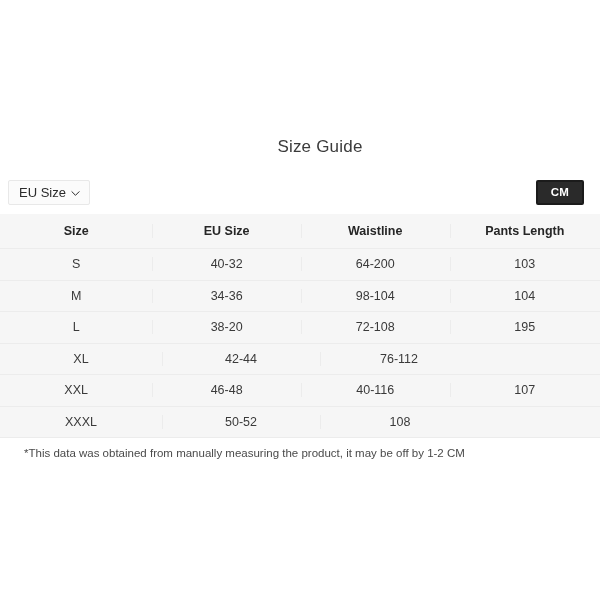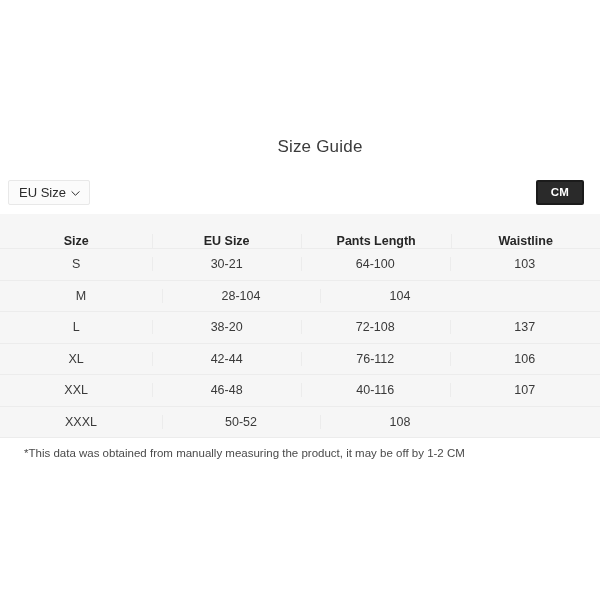--- a/index.html
+++ b/index.html
@@ -123,21 +123,20 @@
   }
   .trow::after {
     content: "";
     position: absolute;
     left: 0; right: 0; bottom: -1px;
     height: 1px;
     background: #ececec;
   }
   .trow.header {
     height: 35px;
-    align-items: flex-end;
   }
   .trow.body {
     height: 31.5px;
   }
   .cell {
     box-sizing: border-box;
     text-align: center;
     font-size: 12.5px;
     color: #3a3a3a;
     line-height: 14px;
@@ -201,49 +200,49 @@
       <span class="cm-label">CM</span>
     </div>
 
   </div>
 
   <div class="table">
 
     <div class="trow header">
       <div class="cell c0">Size</div>
       <div class="cell c1">EU Size</div>
+      <div class="cell c2">Waistline</div>
       <div class="cell c3">Pants Length</div>
-      <div class="cell c2">Waistline</div>
     </div>
 
     <div class="trow body">
       <div class="cell c0">S</div>
-      <div class="cell c1">30-21</div>
-      <div class="cell c2">64-100</div>
+      <div class="cell c1">40-32</div>
+      <div class="cell c2">64-200</div>
       <div class="cell c3">103</div>
     </div>
 
     <div class="trow body">
       <div class="cell c0">M</div>
-      <div class="cell c2">28-104</div>
+      <div class="cell c1">34-36</div>
+      <div class="cell c2">98-104</div>
       <div class="cell c3">104</div>
     </div>
 
     <div class="trow body">
       <div class="cell c0">L</div>
       <div class="cell c1">38-20</div>
       <div class="cell c2">72-108</div>
-      <div class="cell c3">137</div>
+      <div class="cell c3">195</div>
     </div>
 
     <div class="trow body">
       <div class="cell c0">XL</div>
       <div class="cell c1">42-44</div>
       <div class="cell c2">76-112</div>
-      <div class="cell c3">106</div>
     </div>
 
     <div class="trow body">
       <div class="cell c0">XXL</div>
       <div class="cell c1">46-48</div>
       <div class="cell c2">40-116</div>
       <div class="cell c3">107</div>
     </div>
 
     <div class="trow body">

